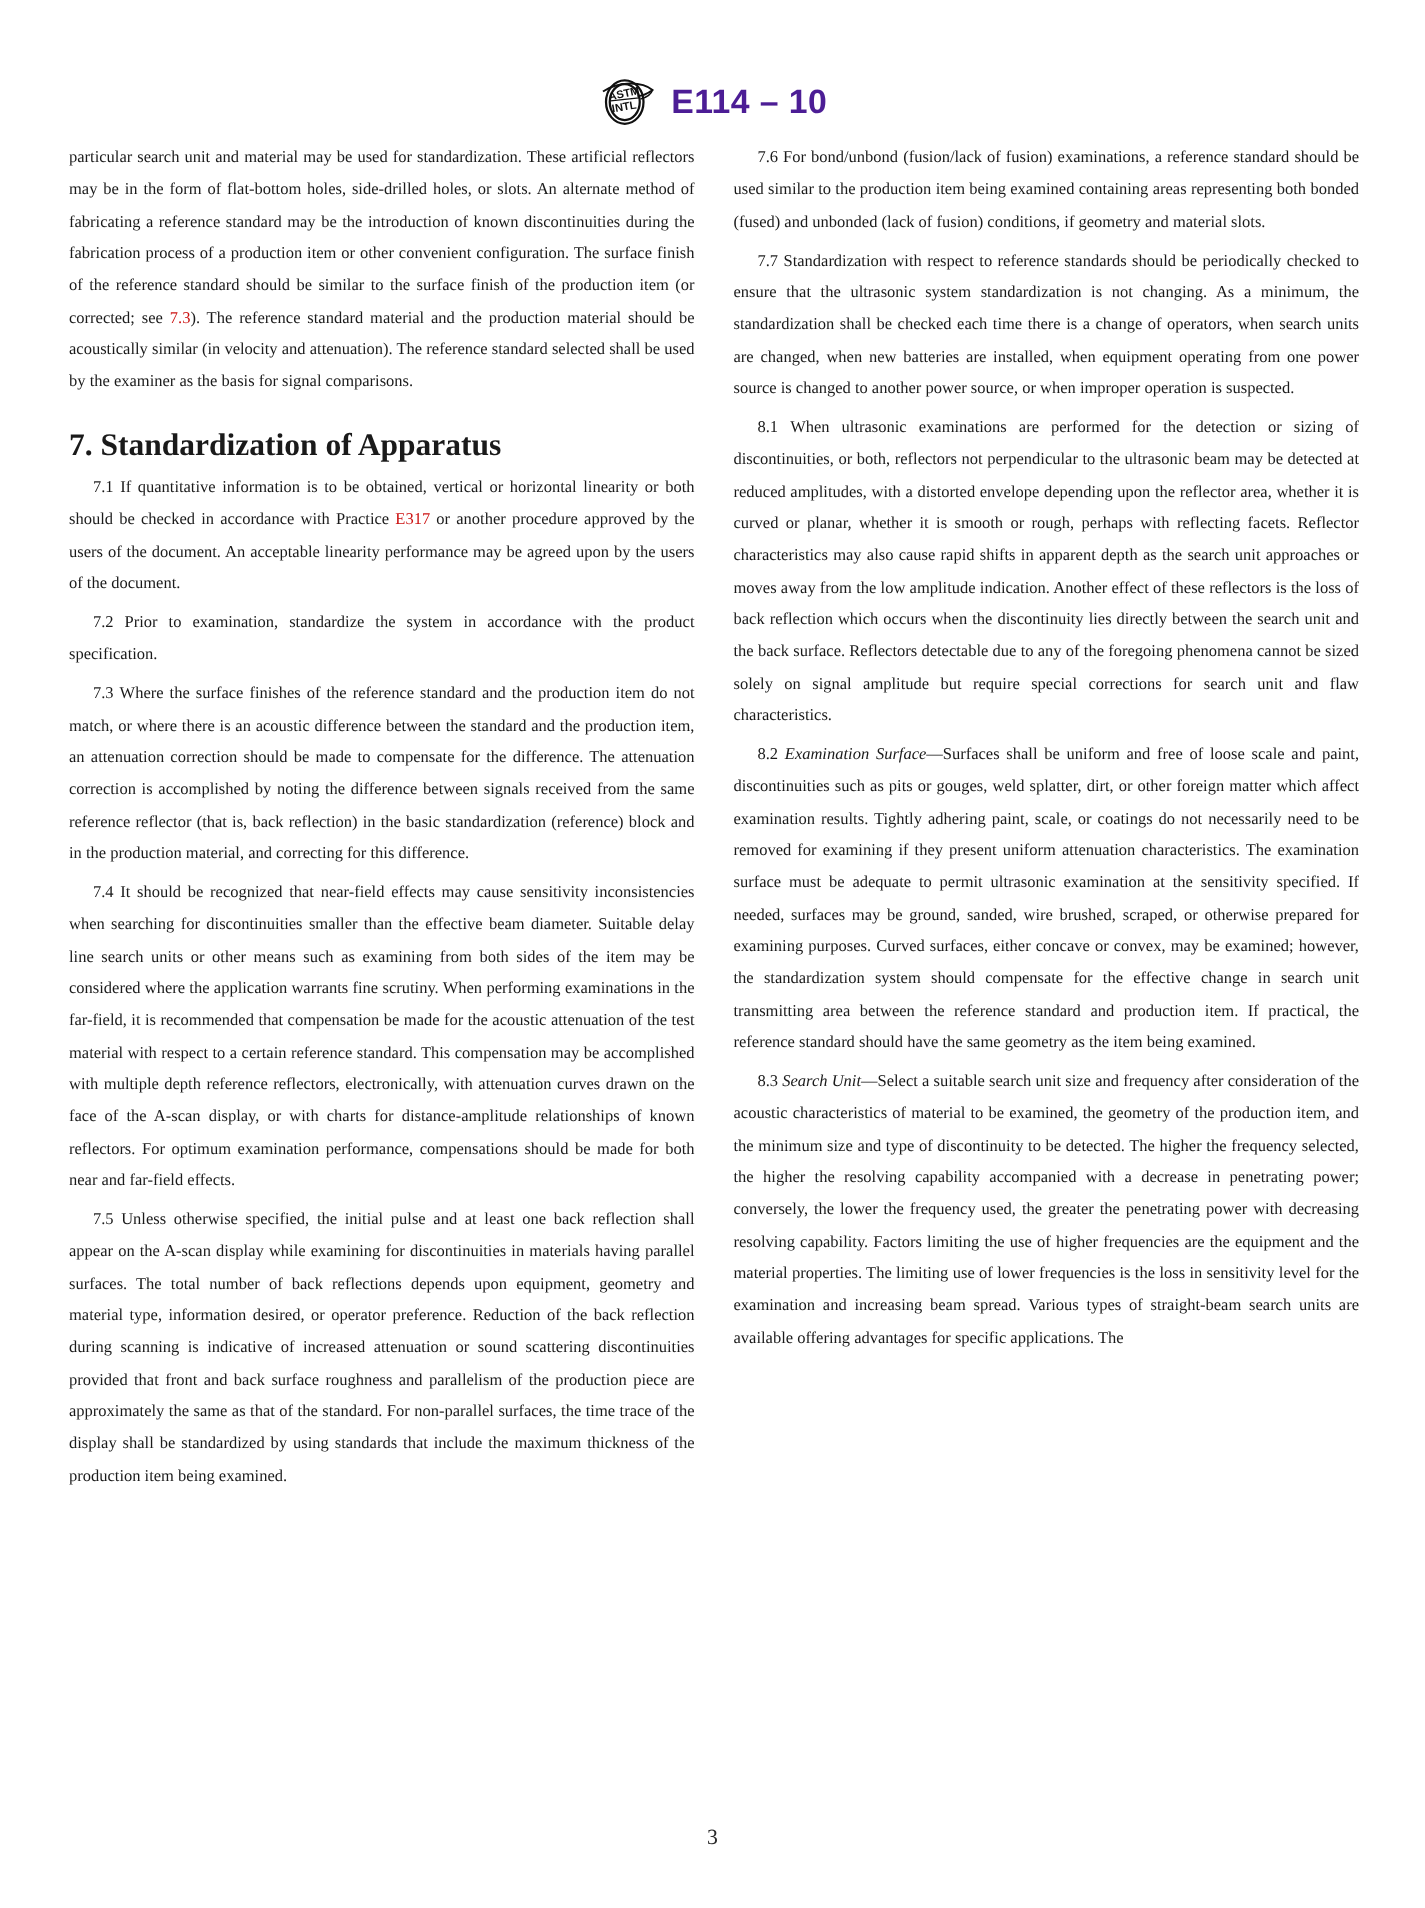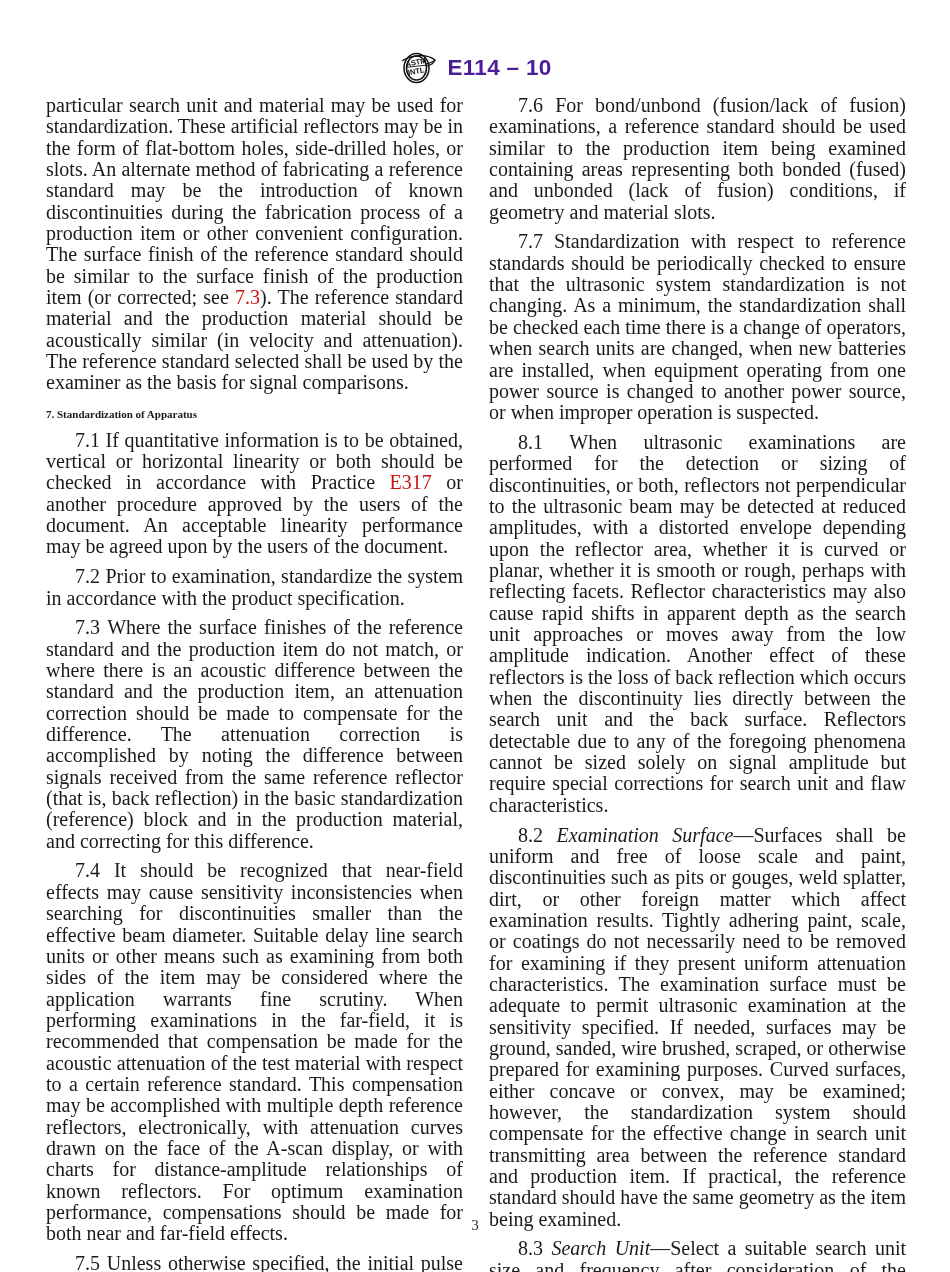--- a/index.html
+++ b/index.html
@@ -57,33 +57,33 @@
     justify-content: space-between;
   }
   .column {
     width: 417px;
     flex: none;
   }
 
   
   .para {
     margin: 0 0 0.42em 0;
-    font-size: 20px;
+    font-size: 11px;
     line-height: 21.35px;
     text-align: justify;
     text-justify: inter-word;
     hyphens: none;
     text-indent: 1.45em;
   }
   .para.cont {
     text-indent: 0;
   }
   .section-heading {
     margin: 0.95em 0 0.38em 0;
-    font-size: 11px;
+    font-size: 21px;
     line-height: 21.35px;
     font-weight: bold;
     text-align: left;
     text-indent: 0;
   }
   .num {
     white-space: nowrap;
   }
   .num::after {
     content: "\00a0";

